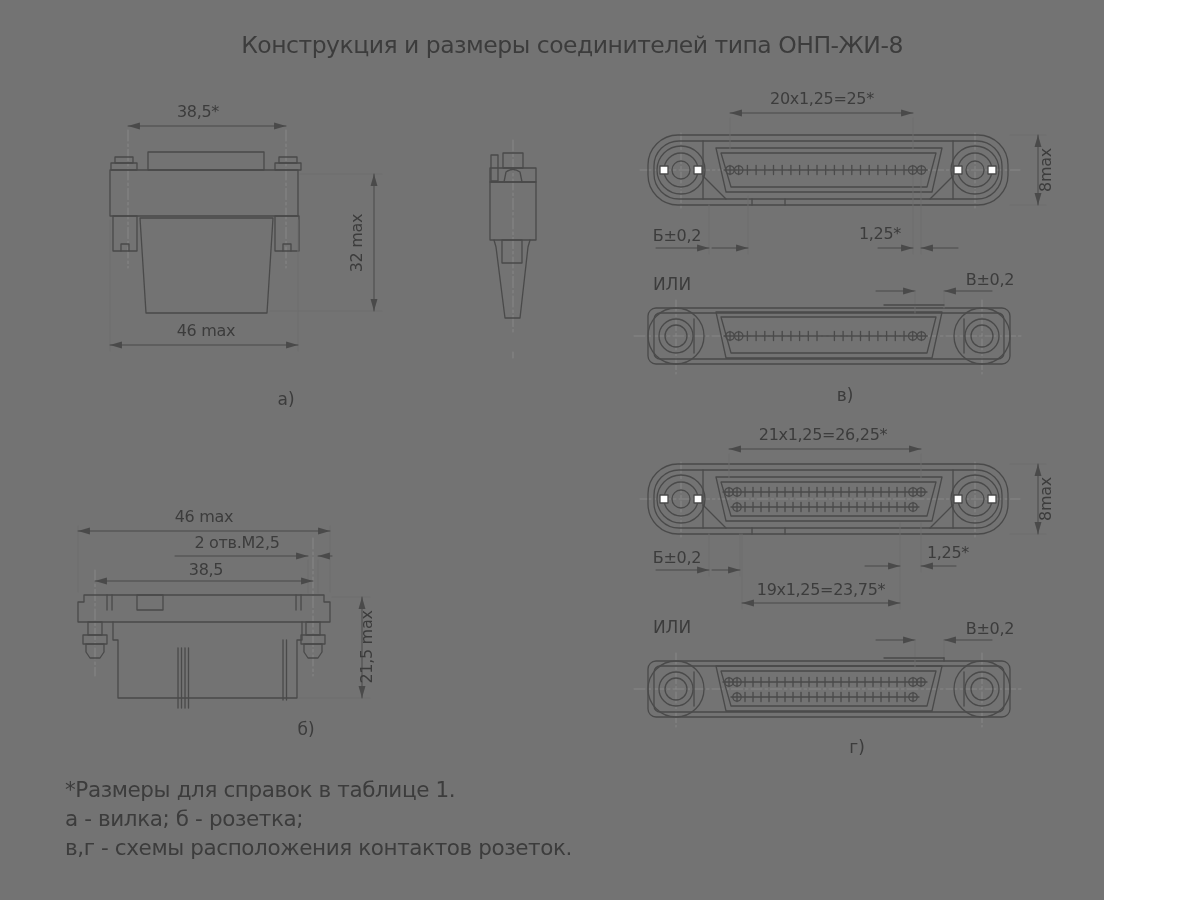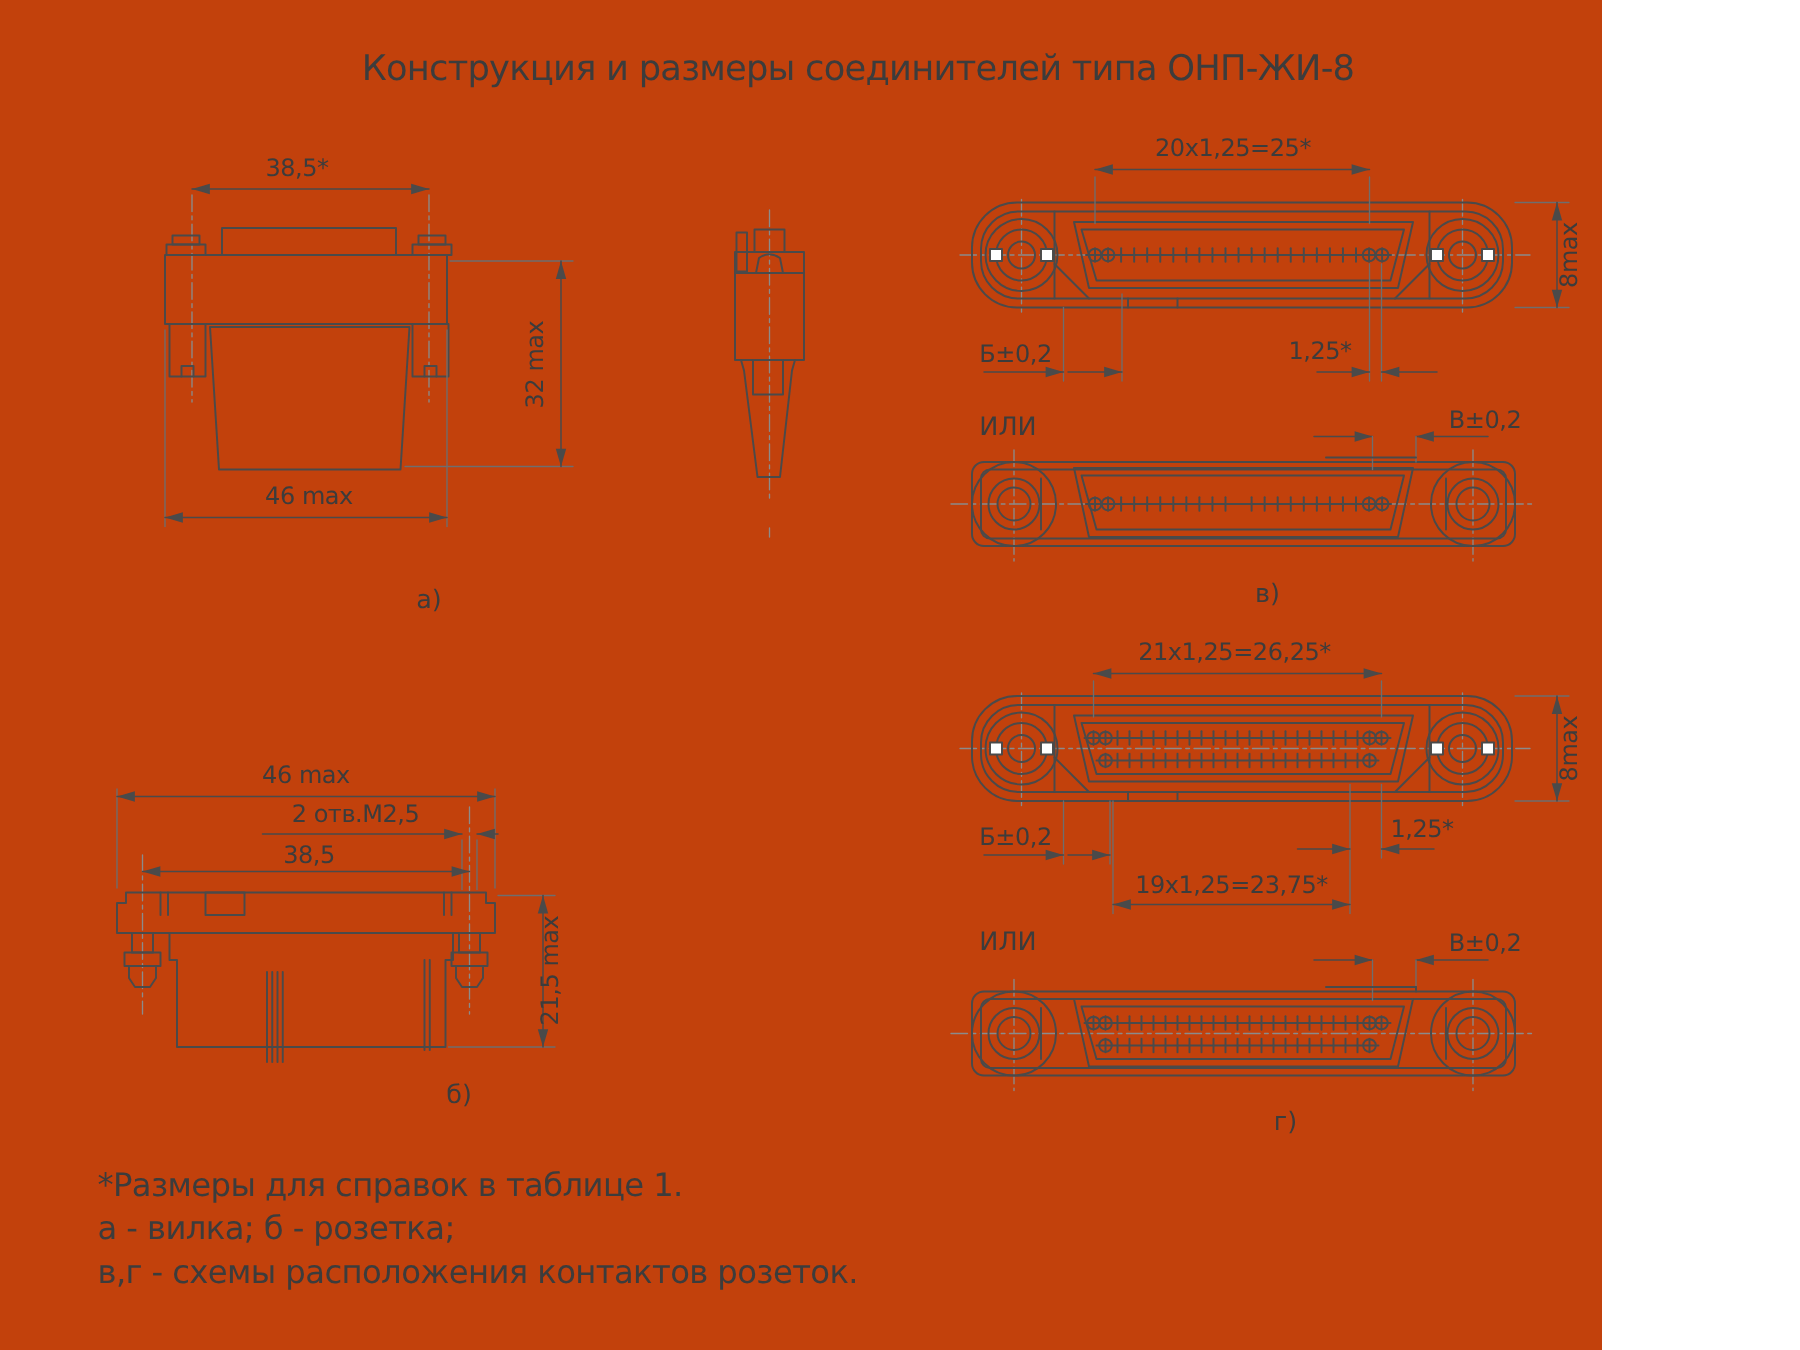--- a/index.html
+++ b/index.html
@@ -1,16 +1,16 @@
 <!DOCTYPE html>
 <html><head>
 <meta charset="utf-8">
 <style>
   html,body{margin:0;padding:0;background:#ffffff;}
-  .page{position:relative;width:1068px;height:900px;background:#c2410c;overflow:hidden;}
+  .page{position:relative;width:1068px;height:900px;background:#737373;overflow:hidden;padding-left:36px;}
   svg{position:absolute;left:0;top:0;}
   svg line,svg path,svg rect,svg circle,svg polygon{fill:none;stroke:#4a4a4a;stroke-width:1.3;stroke-linejoin:round;stroke-linecap:round;}
   .cl{stroke:#8b8b8b;stroke-width:0.9;stroke-dasharray:11 3 2.5 3;}
   .ext{stroke:#6e6e6e;stroke-width:0.9;}
   .dim{stroke:#4a4a4a;stroke-width:1;}
   .nt{fill:#ffffff;}
   text{fill:#3c3c3c;stroke:none;font-family:"DejaVu Sans","Liberation Sans",sans-serif;}
   .dt{font-size:16px;letter-spacing:-0.3px;}
   .lbl{font-size:17px;}
   .ttl{font-size:23.5px;letter-spacing:-0.5px;}

